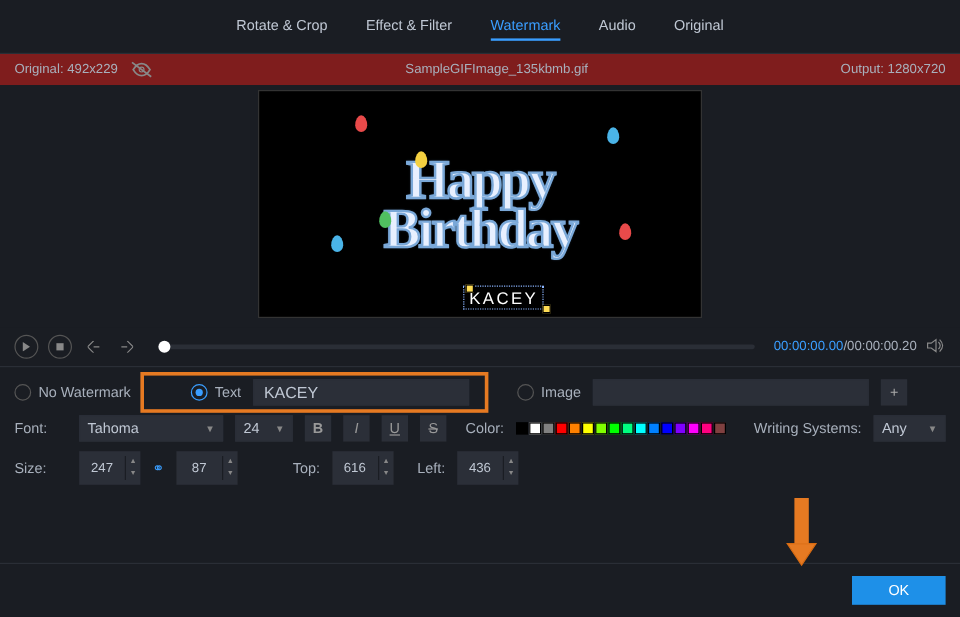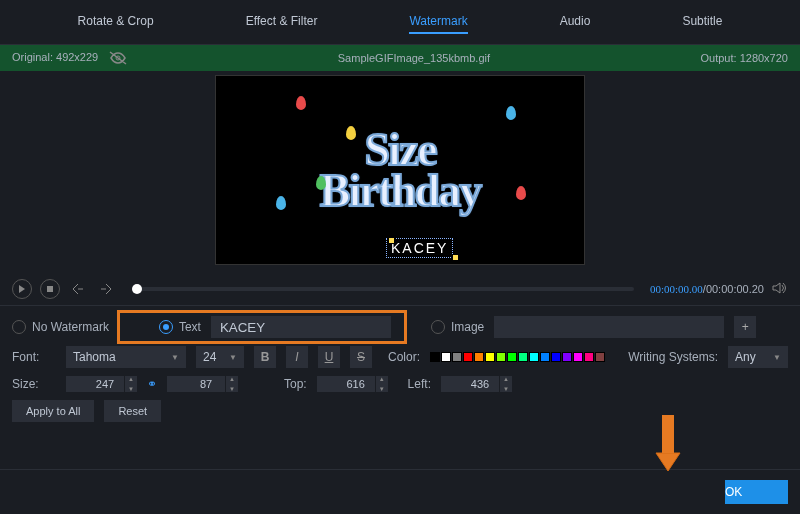--- a/index.html
+++ b/index.html
@@ -1,93 +1,93 @@
 <!DOCTYPE html>
 <html><head>
 <meta charset="utf-8">
 <style>
 * { margin: 0; padding: 0; box-sizing: border-box; font-family: Tahoma, Arial, sans-serif; }
 body { background: #1a1d23; color: #a8b0bc; font-size: 12px; width: 800px; height: 514px; overflow: hidden; position: relative; }
-.tabs { display: flex; justify-content: center; gap: 92px; padding: 10px 0; border-bottom: 1px solid #2a2e36; }
+.tabs { display: flex; justify-content: center; gap: 32px; padding: 10px 0; border-bottom: 1px solid #2a2e36; }
 .tab { cursor: pointer; padding: 4px 0; color: #c0c8d4; }
 .tab.active { color: #3a9eff; border-bottom: 2px solid #3a9eff; }
-.info-bar { display: flex; justify-content: space-between; align-items: center; padding: 6px 12px; background: #14532d; font-size: 11px; }
+.info-bar { display: flex; justify-content: space-between; align-items: center; padding: 6px 12px; background: #7f1d1d; font-size: 11px; }
 .eye-icon { margin-left: 8px; cursor: pointer; display: inline-flex; vertical-align: middle; }
 .preview-area { background: #1a1d23; display: flex; justify-content: center; padding: 4px 0 8px; }
 .preview { width: 370px; height: 190px; background: #000; border: 1px solid #333; position: relative; display: flex; flex-direction: column; align-items: center; justify-content: center; }
 .hb-text { font-family: 'Comic Sans MS', cursive; font-weight: bold; font-size: 46px; line-height: 0.9; color: #e8f0ff; text-align: center; -webkit-text-stroke: 2px #7aa8d8; text-shadow: 0 0 2px #5a8ac0; letter-spacing: -2px; }
 .wm-text-overlay { position: absolute; bottom: 6px; left: 170px; border: 1px dotted #8ab4ff; padding: 1px 4px; color: #fff; font-size: 14px; letter-spacing: 2px; background: rgba(0,0,0,0.2); }
 .wm-handles { position: absolute; width: 100%; height: 100%; }
 .wm-handles::before, .wm-handles::after { content: ''; position: absolute; width: 5px; height: 5px; background: #ffdd55; border: 1px solid #000; }
 .wm-handles::before { top: -3px; left: -3px; }
 .wm-handles::after { bottom: -3px; right: -3px; }
 .playback { display: flex; align-items: center; padding: 6px 12px; gap: 8px; border-bottom: 1px solid #2a2e36; }
 .pb-btn { width: 20px; height: 20px; border: 1px solid #555; border-radius: 50%; display: flex; align-items: center; justify-content: center; cursor: pointer; color: #888; }
 .pb-track { flex: 1; height: 4px; background: #2a2e36; border-radius: 2px; position: relative; margin: 0 8px; }
 .pb-knob { position: absolute; width: 10px; height: 10px; background: #fff; border-radius: 50%; top: -3px; left: 0; }
 .time { font-size: 11px; }
-.time .cur { color: #3a9eff; font-family: Liberation Serif, serif; }
+.time .cur { color: #3a9eff; }
 .vol-icon { cursor: pointer; color: #888; }
 .controls { padding: 10px 12px 4px; }
 .row { display: flex; align-items: center; gap: 10px; margin-bottom: 8px; position: relative; }
 .radio-wrap { display: flex; align-items: flex-end; gap: 6px; cursor: pointer; }
 .radio { width: 14px; height: 14px; border: 1px solid #3a9eff; border-radius: 50%; display: inline-flex; align-items: center; justify-content: center; }
 .radio.on::after { content: ''; width: 6px; height: 6px; background: #3a9eff; border-radius: 50%; }
 .radio.off { border-color: #555; }
 .text-input { background: #2b2f38; border: 1px solid #2b2f38; color: #c0c8d4; padding: 4px 8px; height: 22px; }
 .highlight-box { position: absolute; border: 3px solid #e67a22; pointer-events: none; }
 .label { min-width: 44px; }
 .select { background: #2b2f38; border: 1px solid #2b2f38; color: #c0c8d4; padding: 3px 6px; height: 22px; display: flex; align-items: center; justify-content: space-between; gap: 10px; cursor: pointer; }
 .chev { font-size: 8px; color: #888; }
 .font-btn { width: 22px; height: 22px; background: #2b2f38; display: flex; align-items: center; justify-content: center; cursor: pointer; color: #999; }
 .swatch-group { display: flex; gap: 1px; }
 .swatch { width: 10px; height: 10px; cursor: pointer; border: 0.5px solid #000; }
-.spinner { display: flex; align-items: center; background: #2b2f38; height: 16px; padding-left: 20px; }
+.spinner { display: flex; align-items: center; background: #2b2f38; height: 28px; }
 .spinner input { background: transparent; border: none; color: #c0c8d4; width: 38px; text-align: center; font-size: 11px; outline: none; }
 .spin-arrows { display: flex; flex-direction: column; border-left: 1px solid #1a1d23; }
 .spin-arrows span { font-size: 6px; padding: 0 3px; cursor: pointer; color: #888; line-height: 10px; }
 .link-icon { color: #3a9eff; cursor: pointer; font-size: 12px; }
 .slider { background: #2a2e36; height: 4px; border-radius: 2px; position: relative; cursor: pointer; }
 .slider-fill { background: #3a9eff; height: 100%; border-radius: 2px; }
 .slider-knob { position: absolute; width: 10px; height: 10px; background: #e0e4ec; border-radius: 50%; top: -3px; }
 .btn { background: #2b2f38; padding: 5px 14px; cursor: pointer; color: #c0c8d4; font-size: 11px; border: none; }
 .footer { position: absolute; bottom: 0; left: 0; right: 0; padding: 10px 12px; border-top: 1px solid #2a2e36; display: flex; justify-content: flex-end; gap: 10px; }
-.btn-primary { background: #1e90e8; color: #fff; padding: 5px 0; cursor: pointer; border: none; font-size: 12px; width: 63px; text-align: left; }
+.btn-primary { background: #1e90e8; color: #fff; padding: 5px 0; cursor: pointer; border: none; font-size: 12px; width: 78px; text-align: center; }
 .arrow-anno { position: absolute; right: 112px; bottom: 36px; pointer-events: none; }
 .add-btn { width: 22px; height: 22px; background: #2b2f38; display: flex; align-items: center; justify-content: center; cursor: pointer; color: #aaa; }
 .balloon { position: absolute; width: 10px; height: 14px; border-radius: 50% 50% 50% 50% / 60% 60% 40% 40%; }
 </style>
 </head>
 <body>
 
 <div class="tabs">
   <div class="tab">Rotate &amp; Crop</div>
   <div class="tab">Effect &amp; Filter</div>
   <div class="tab active">Watermark</div>
   <div class="tab">Audio</div>
-  <div class="tab">Subtitle</div>
+  <div class="tab">Original</div>
 </div>
 
 <div class="info-bar">
   <div>
     <span>Original: 492x229</span>
     <span class="eye-icon">
       <svg width="18" height="14" viewBox="0 0 18 14">
           <path d="M9 2C5 2 2 7 2 7s3 5 7 5 7-5 7-5-3-5-7-5z M1 1 L17 13" stroke="#888" stroke-width="1.5" fill="none"></path>
           <circle cx="9" cy="7" r="2" stroke="#888" fill="none"></circle>
         </svg>
     </span>
   </div>
   <div>SampleGIFImage_135kbmb.gif</div>
   <div>Output: 1280x720</div>
 </div>
 
 <div class="preview-area">
   <div class="preview">
-    <div class="hb-text">Size</div>
+    <div class="hb-text">Happy</div>
     <div class="hb-text">Birthday</div>
     <div class="balloon" style="background:#e84a4a;top:20px;left:80px"></div>
     <div class="balloon" style="background:#4ab4e8;top:30px;left:290px"></div>
     <div class="balloon" style="background:#f4d040;top:50px;left:130px"></div>
     <div class="balloon" style="background:#50c060;top:100px;left:100px"></div>
     <div class="balloon" style="background:#e84a4a;top:110px;left:300px"></div>
     <div class="balloon" style="background:#4ab4e8;top:120px;left:60px"></div>
     <div class="wm-text-overlay">
       <div class="wm-handles"></div>
       <span>KACEY</span>
@@ -222,24 +222,20 @@
     <div class="spinner">
         <input value="436" style="">
         <div class="spin-arrows">
           <span>▲</span>
           <span>▼</span>
         </div>
       </div>
   </div>
 
 
-  <div class="row">
-    <button class="btn">Apply to All</button>
-    <button class="btn">Reset</button>
-  </div>
 </div>
 
 <div class="footer">
   <button class="btn-primary">OK</button>
 </div>
 
 <div class="arrow-anno">
   <svg width="40" height="60">
       <path d="M20 0 L20 38 L8 38 L20 56 L32 38 L20 38" fill="#e67a22" stroke="#d56a12" stroke-width="1"></path>
       <rect x="14" y="0" width="12" height="38" fill="#e67a22"></rect>

